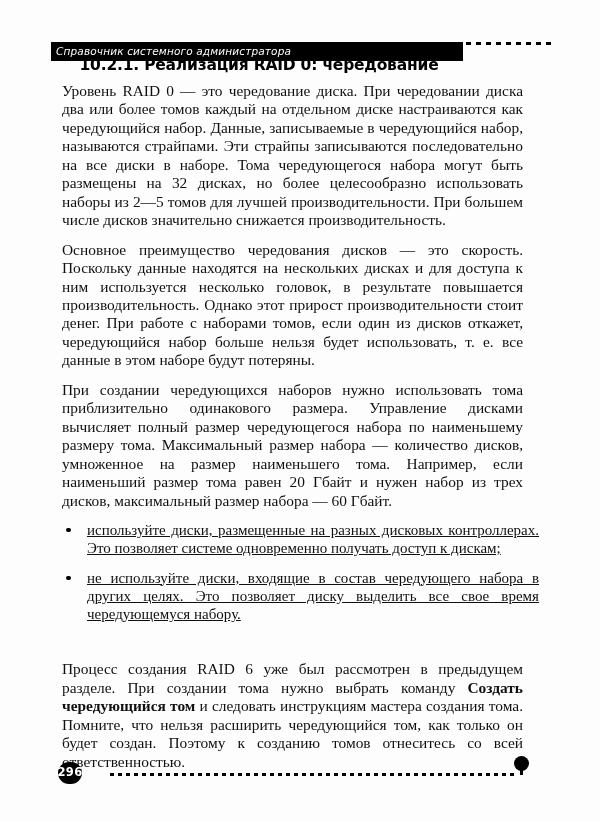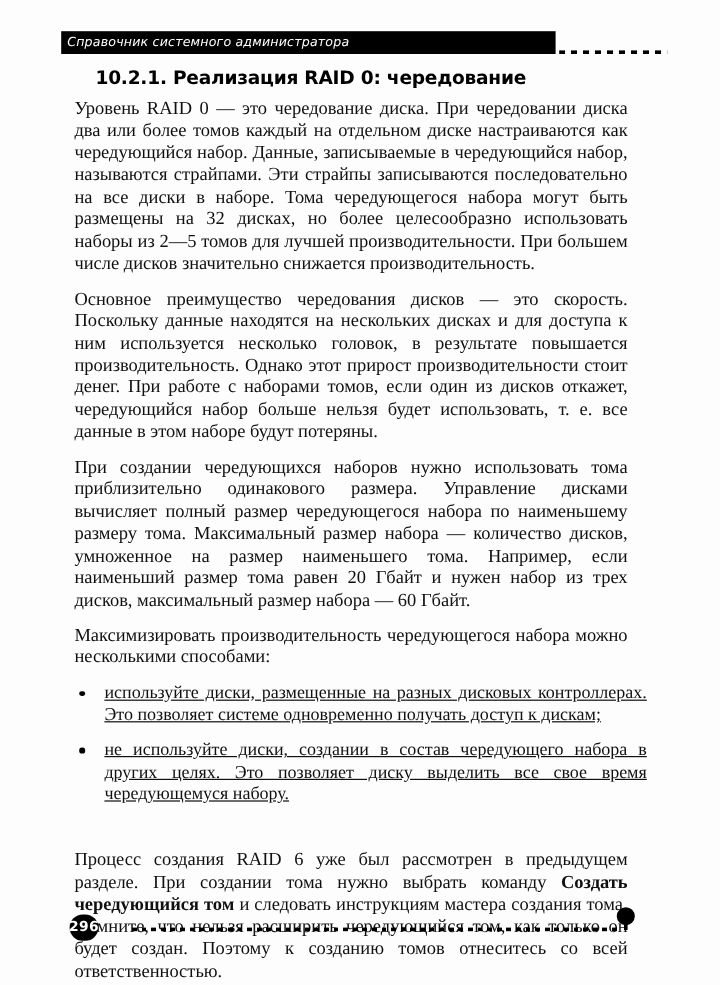--- a/index.html
+++ b/index.html
@@ -26,21 +26,21 @@
   .header-zone {
     position: absolute;
     left: 0;
     top: 26px;
     width: 600px;
     height: 26px;
   }
   .header-bar {
     position: absolute;
     left: 51px;
-    top: 0;
+    top: 16px;
     width: 412px;
     height: 19px;
     background: #000000;
     display: flex;
     align-items: center;
     text-decoration: underline;
   }
   .header-bar-text {
     color: #ffffff;
     font-family: "DejaVu Sans", sans-serif;
@@ -208,30 +208,29 @@
   <div class="section-heading">10.2.1. Реализация RAID 0: чередование</div>
 
   <div class="body-column">
 
     <p class="para">Уровень RAID 0 — это чередование диска. При чередовании диска два или более томов каждый на отдельном диске настраиваются как чередующийся набор. Данные, записываемые в чередующийся набор, называются страйпами. Эти страйпы записываются последовательно на все диски в наборе. Тома чередующегося набора могут быть размещены на 32 дисках, но более целесообразно использовать наборы из 2—5 томов для лучшей производительности. При большем числе дисков значительно снижается производительность.</p>
 
     <p class="para">Основное преимущество чередования дисков — это скорость. Поскольку данные находятся на нескольких дисках и для доступа к ним используется несколько головок, в результате повышается производительность. Однако этот прирост производительности стоит денег. При работе с наборами томов, если один из дисков откажет, чередующийся набор больше нельзя будет использовать, т. е. все данные в этом наборе будут потеряны.</p>
 
     <p class="para">При создании чередующихся наборов нужно использовать тома приблизительно одинакового размера. Управление дисками вычисляет полный размер чередующегося набора по наименьшему размеру тома. Максимальный размер набора — количество дисков, умноженное на размер наименьшего тома. Например, если наименьший размер тома равен 20 Гбайт и нужен набор из трех дисков, максимальный размер набора — 60 Гбайт.</p>
 
-    <p class="para">Максимизировать производительность чередующегося набора можно несколькими способами:</p>
 
     <ul class="bullets">
       <li>
         <span class="dot"></span>
         <span>используйте диски, размещенные на разных дисковых контроллерах. Это позволяет системе одновременно получать доступ к дискам;</span>
       </li>
       <li>
         <span class="dot"></span>
-        <span>не используйте диски, создании в состав чередующего набора в других целях. Это позволяет диску выделить все свое время чередующемуся набору.</span>
+        <span>не используйте диски, входящие в состав чередующего набора в других целях. Это позволяет диску выделить все свое время чередующемуся набору.</span>
       </li>
     </ul>
 
     <div class="gap-block"></div>
 
     <p class="para"><span>Процесс создания RAID 6 уже был рассмотрен в предыдущем разделе. При создании тома нужно выбрать команду </span><span class="bold-cmd">Создать чередующийся том</span><span> и следовать инструкциям мастера создания тома. Помните, что нельзя расширить чередующийся том, как только он будет создан. Поэтому к созданию томов отнеситесь со всей ответственностью.</span></p>
 
   </div>
 
   <div class="footer-zone">

